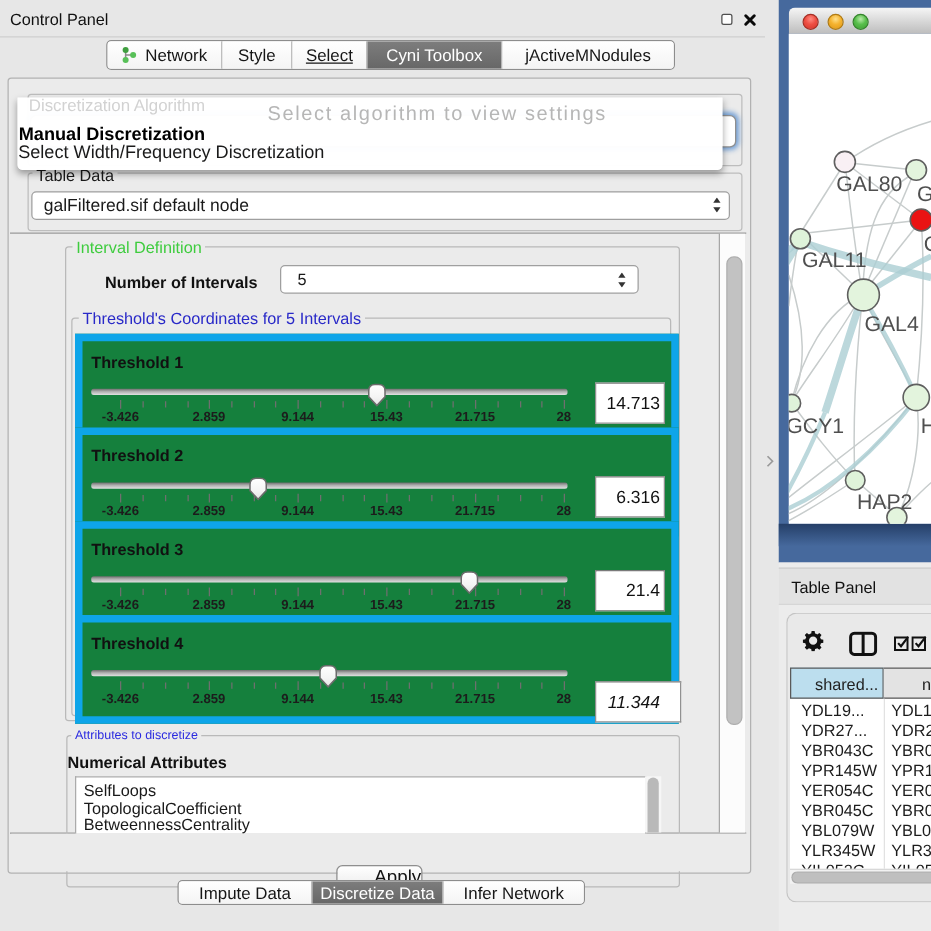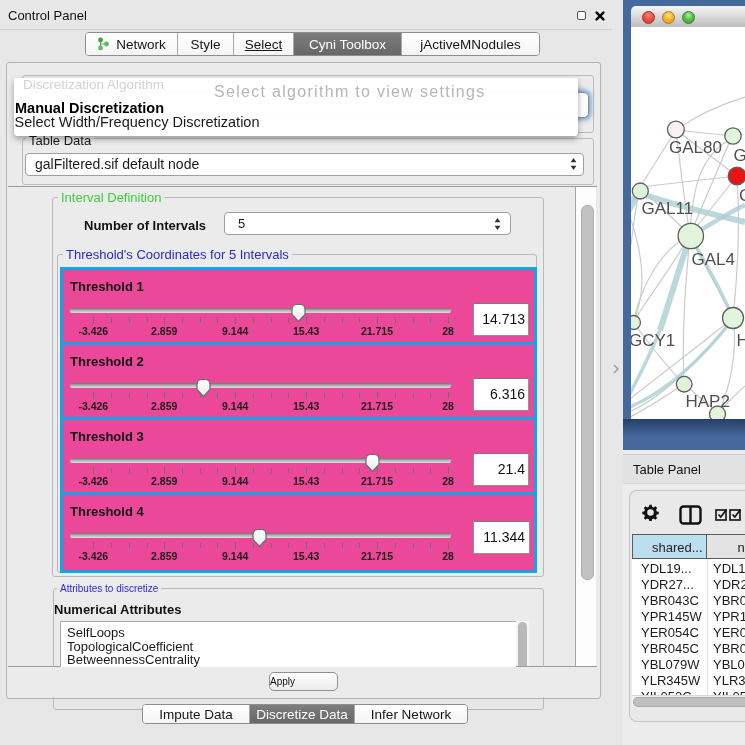--- a/index.html
+++ b/index.html
@@ -14,21 +14,21 @@
   .seg{position:absolute;display:flex;background:#fff;border:1px solid #8d8d8d;
        border-radius:4px;overflow:hidden;font-size:13px;color:#161616;}
   .seg>div{display:flex;align-items:center;justify-content:center;border-right:1px solid #a9a9a9;
        background:linear-gradient(180deg,#ffffff 0%,#f4f4f4 100%);}
   .seg>div:last-child{border-right:none;}
   .seg>div.sel{background:linear-gradient(180deg,#7d7d7d 0%,#676767 100%);color:#fff;}
   .tick{position:absolute;width:1px;background:#6f6f6f;}
   .tlabel{position:absolute;font-size:10.5px;font-weight:bold;color:#1c1c1c;transform:translateX(-50%);}
   .vfield{position:absolute;background:#fff;border:1px solid #919191;border-top-color:#7a7a7a;
           font-size:14px;color:#111;text-align:right;}
-  .thr{position:absolute;left:60px;width:471px;height:75px;border:3px solid #0ea5e9;background:#ec4899;}
+  .thr{position:absolute;left:60px;width:471px;height:75px;border:6px solid #0ea5e9;background:#15803d;}
   .track{position:absolute;left:7px;width:381px;height:5px;border-radius:2px;
          background:linear-gradient(180deg,#6e6e6e 0%,#b0b0b0 45%,#e2e2e2 100%);}
 </style>
 </head>
 <body>
 
 <div class="abs" style="left:0;top:0;width:612px;height:29px;background:#e7e7e7;border-bottom:1px solid #d0d0d0;"></div>
 <div class="txt" style="left:8px;top:8px;font-size:13px;color:#111;">Control Panel</div>
 <div class="abs" style="left:577px;top:10.5px;width:7px;height:7px;border:1.4px solid #4f4f4f;background:#fdfdfd;border-radius:2px;"></div>
 <svg class="abs" style="left:595px;top:11px;" width="10" height="10" viewBox="0 0 10 10">
@@ -251,38 +251,38 @@
 <svg style="position:absolute;left:188.0px;top:33px;" width="17" height="21" viewBox="0 0 17 21">
 <defs>
         <linearGradient id="thg4" x1="0" y1="0" x2="0" y2="1">
 <stop offset="0" stop-color="#ffffff"></stop>
           <stop offset="0.6" stop-color="#f4f4f4"></stop>
           <stop offset="1" stop-color="#e4e4e4"></stop>
         </linearGradient>
       </defs>
 <path d="M2 6.5 Q2 1.5 7 1.5 L10 1.5 Q15 1.5 15 6.5 L15 11.5 L8.5 18.5 L2 11.5 Z" fill="url(#thg4)" stroke="#6b6b6b" stroke-width="1.2"></path>
     </svg>
-<div class="vfield" style="left:410px;top:26px;width:51px;height:31px;line-height:31px;padding-right:4px;">11.344</div>
+<div class="vfield" style="left:410px;top:47px;width:51px;height:31px;line-height:31px;padding-right:16px;font-style:italic;">11.344</div>
 </div>
 
 <div class="grp" style="left:53px;top:588px;width:489px;height:120px;border-color:#b9b9b9;"></div>
 <div class="gtitle" style="left:57px;top:582px;color:#2a2ae0;font-size:10px;">Attributes to discretize</div>
 <div class="txt" style="left:54px;top:602px;font-size:13px;font-weight:bold;color:#111;">Numerical Attributes</div>
 <div class="abs" style="left:60px;top:621px;width:455px;height:45px;background:#fff;border:1px solid #ababab;border-bottom:none;"></div>
 <div class="txt" style="left:67px;top:625px;font-size:13px;color:#1a1a1a;">SelfLoops</div>
 <div class="txt" style="left:67px;top:639px;font-size:13px;color:#1a1a1a;">TopologicalCoefficient</div>
 <div class="txt" style="left:67px;top:652px;font-size:13px;color:#1a1a1a;">BetweennessCentrality</div>
 <div class="abs" style="left:516px;top:621px;width:13px;height:45px;background:#f6f6f6;"></div>
 <div class="abs" style="left:518px;top:622px;width:9px;height:44px;background:#b9b9b9;border-radius:5px 5px 0 0;"></div>
 
 <div class="abs" style="left:9px;top:667px;width:588px;height:30px;background:#ebebeb;"></div>
 
-<div class="abs" style="left:269px;top:672px;width:67px;height:17px;border:1px solid #8f8f8f;border-radius:5px;
-     background:linear-gradient(180deg,#ffffff 0%,#ececec 100%);text-align:left;
-     font-size:10px;line-height:17px;color:#111;">Apply</div>
+<div class="abs" style="left:269px;top:692px;width:67px;height:17px;border:1px solid #8f8f8f;border-radius:5px;
+     background:linear-gradient(180deg,#ffffff 0%,#ececec 100%);text-align:right;
+     font-size:15px;line-height:17px;color:#111;">Apply</div>
 
 <div class="seg" style="left:142px;top:704px;height:18px;font-size:13.5px;">
   <div style="width:106px;">Impute Data</div>
   <div class="sel" style="width:104px;">Discretize Data</div>
   <div style="width:112px;">Infer Network</div>
 </div>
 
 <svg class="abs" style="left:612px;top:364px;" width="8" height="10" viewBox="0 0 8 10">
   <path d="M2 1 L6 5 L2 9" stroke="#9a9a9a" stroke-width="1.4" fill="none"></path>
 </svg>

